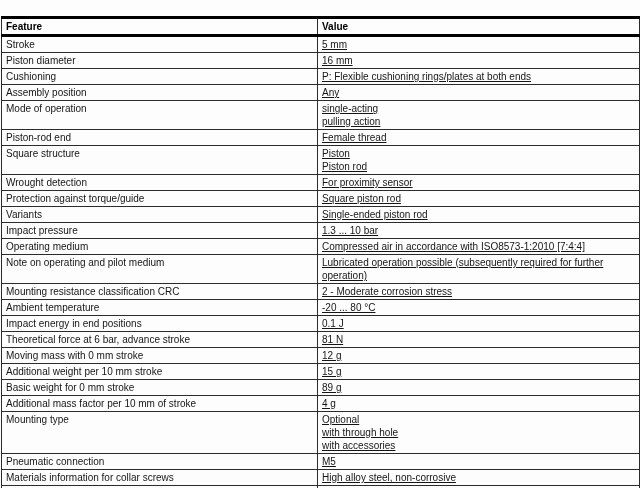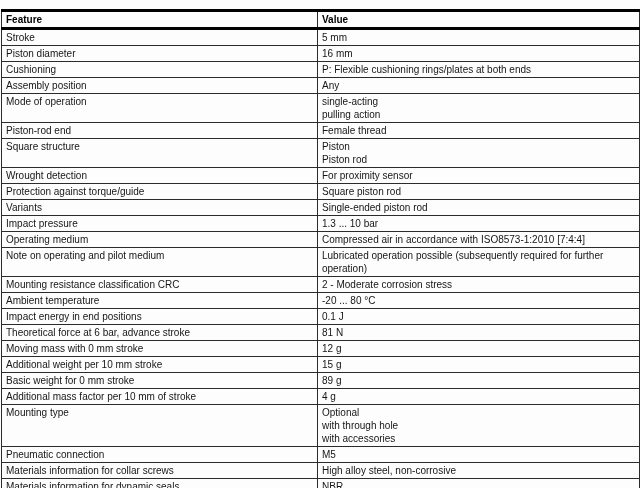--- a/index.html
+++ b/index.html
@@ -11,21 +11,21 @@
     width: 640px;
     height: 488px;
     font-family: "Liberation Sans", sans-serif;
     color: #151515;
     overflow: hidden;
   }
   .page {
     width: 640px;
     height: 488px;
     box-sizing: border-box;
-    padding: 9px 1px;
+    padding: 16px 1px;
   }
   table.spec {
     border-collapse: collapse;
     table-layout: fixed;
     width: 638px;
   }
   table.spec col.c-feature { width: 316px; }
   table.spec col.c-value   { width: 322px; }
   table.spec th,
   table.spec td {
@@ -43,20 +43,21 @@
     font-weight: bold;
     border-top: 3px solid #000;
     border-bottom: 3px solid #000;
     color: #000;
   }
   table.spec tbody tr:last-child td {
     border-bottom: 4px solid #000;
   }
   td[data-name="value-cell"] div {
     min-height: 13px;
+    text-decoration: underline;
   }
 </style>
 </head>
 <body>
 
 <div class="page" data-name="datasheet-page">
   <table class="spec" data-name="spec-table">
     <colgroup>
       <col class="c-feature">
       <col class="c-value">

